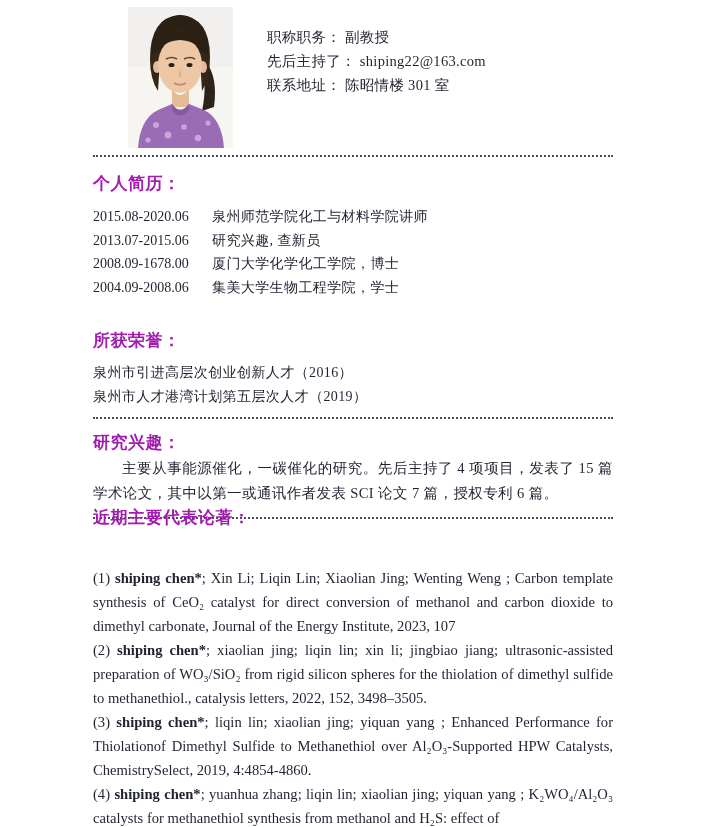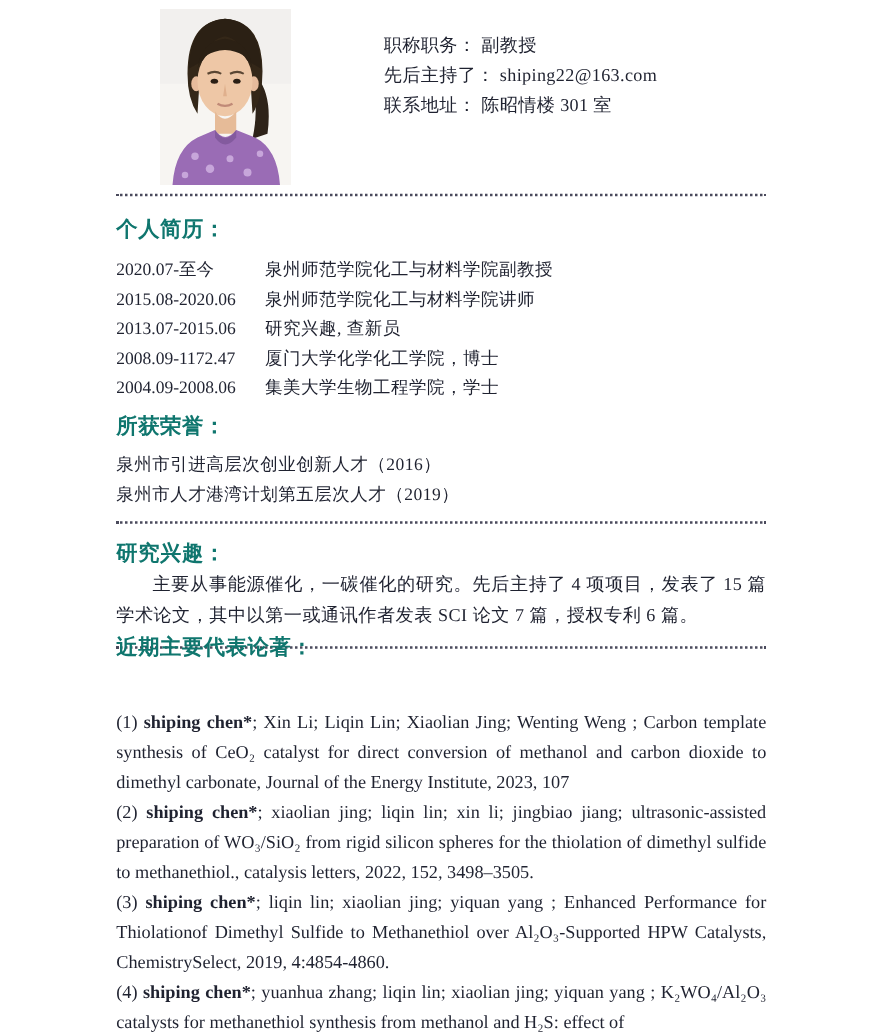--- a/index.html
+++ b/index.html
@@ -5,28 +5,28 @@
   html,body{margin:0;padding:0;background:#ffffff;}
   .page{
     position:relative;width:707px;height:827px;background:#ffffff;overflow:hidden;
     font-family:"Liberation Serif","DejaVu Serif",serif;color:#1f2230;
   }
   
   .photo{position:absolute;left:128px;top:7px;width:105px;height:141px;overflow:hidden;}
   .photo svg{display:block;}
   
   .contact{position:absolute;left:267px;top:25px;font-size:14.5px;line-height:24px;letter-spacing:.3px;}
-  .contact-row{white-space:nowrap;margin-left:40px;}
+  .contact-row{white-space:nowrap;}
   .contact-label{margin-right:4px;}
   
   .sep{position:absolute;left:93px;width:520px;height:0;border-bottom:2px dotted #4a4a5c;}
   .sec-title{
     position:absolute;left:93px;margin:0;
     font-family:"Liberation Sans","DejaVu Sans",sans-serif;
-    font-weight:700;font-size:17px;line-height:20px;color:#0f766e;letter-spacing:.5px;
+    font-weight:700;font-size:17px;line-height:20px;color:#a21caf;letter-spacing:.5px;
   }
   .resume{position:absolute;left:93px;top:205px;width:520px;font-size:14px;line-height:23.5px;}
   .resume-row{display:flex;}
   .resume-period{width:119px;flex:0 0 119px;white-space:nowrap;}
   .resume-detail{letter-spacing:.4px;}
   .honors{position:absolute;left:93px;top:361px;width:520px;font-size:14px;line-height:23.5px;letter-spacing:.4px;}
   .interests{
     position:absolute;left:93px;top:456px;width:520px;margin:0;
     font-size:14.5px;line-height:25px;letter-spacing:.4px;text-align:justify;text-indent:2em;
   }
@@ -83,33 +83,29 @@
     <div class="contact-row"><span class="contact-label">联系地址：</span><span>陈昭情楼 301 室</span></div>
   </div>
 
   <div class="sep" style="top:155px"></div>
   <div class="sep" style="top:417px"></div>
   <div class="sep" style="top:517px"></div>
 
   <h2 class="sec-title" style="top:174px">个人简历：</h2>
   <div class="resume">
     <div class="resume-row">
-        <span class="resume-period">2020.07-至今</span>
-        <span class="resume-detail">泉州师范学院化工与材料学院副教授</span>
-      </div>
-    <div class="resume-row">
         <span class="resume-period">2015.08-2020.06</span>
         <span class="resume-detail">泉州师范学院化工与材料学院讲师</span>
       </div>
     <div class="resume-row">
         <span class="resume-period">2013.07-2015.06</span>
         <span class="resume-detail">研究兴趣, 查新员</span>
       </div>
     <div class="resume-row">
-        <span class="resume-period">2008.09-1172.47</span>
+        <span class="resume-period">2008.09-1678.00</span>
         <span class="resume-detail">厦门大学化学化工学院，博士</span>
       </div>
     <div class="resume-row">
         <span class="resume-period">2004.09-2008.06</span>
         <span class="resume-detail">集美大学生物工程学院，学士</span>
       </div>
   </div>
 
   <h2 class="sec-title" style="top:331px">所获荣誉：</h2>
   <div class="honors">

